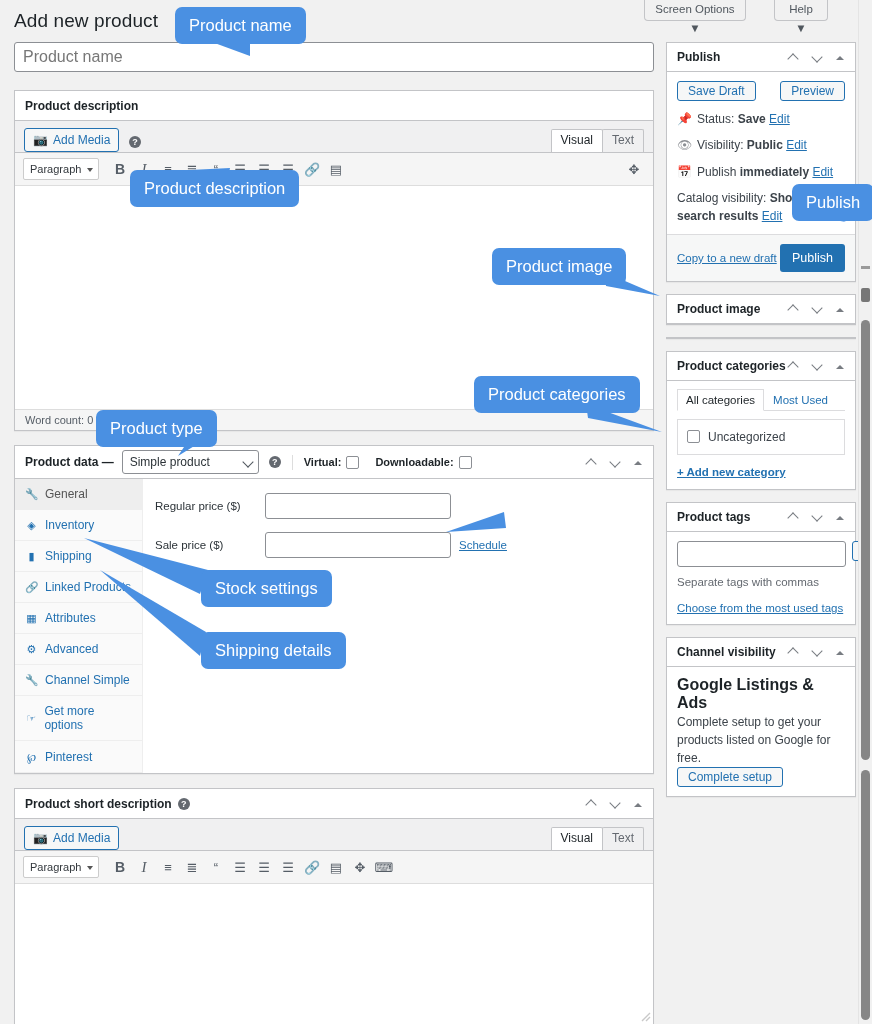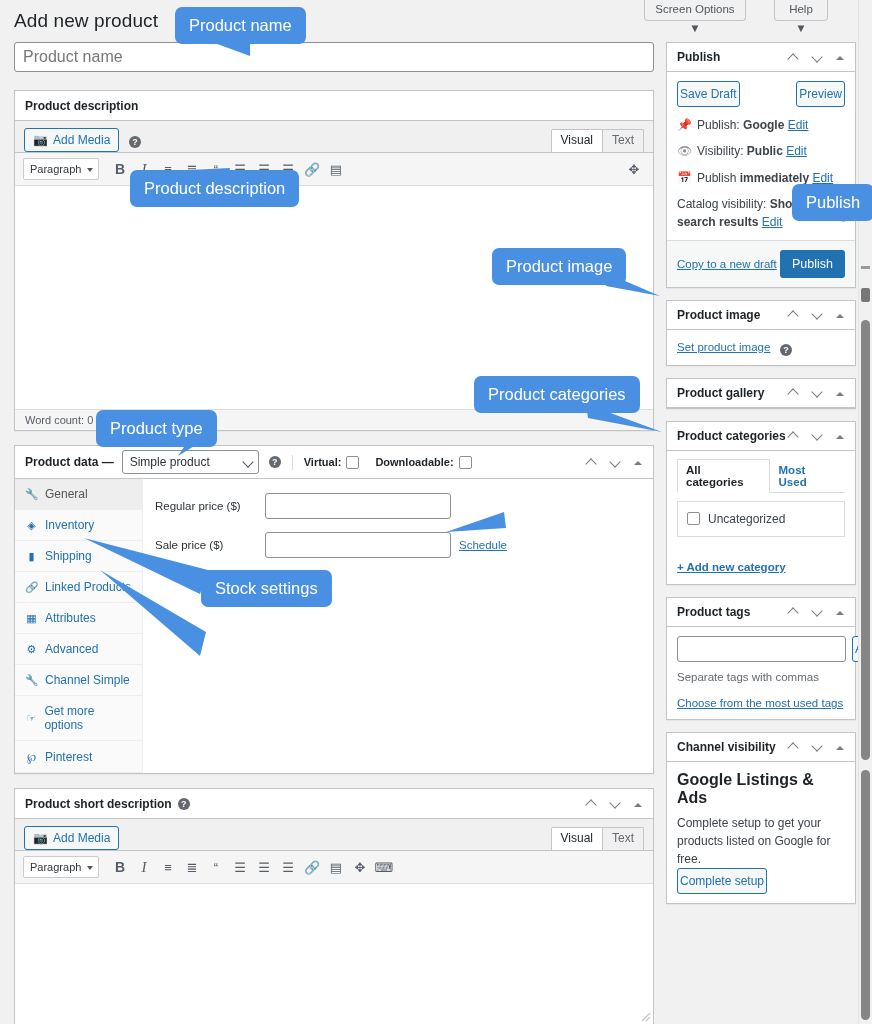--- a/index.html
+++ b/index.html
@@ -179,39 +179,39 @@
   .side-box { background:#fff; border:1px solid #c3c4c7; box-shadow:0 1px 1px rgba(0,0,0,.04); margin-bottom:12px; }
   .side-header {
     display:flex; align-items:center; height:29px; padding:0 10px;
     border-bottom:1px solid #c3c4c7;
   }
   .side-title { font-size:12px; font-weight:bold; color:#1d2327; }
   .side-body { padding:9px 10px; }
 
   .btn {
     display:inline-flex; align-items:center; justify-content:center;
-    height:26px; padding:0 2px;
+    height:20px; padding:0 10px;
     background:#f6f7f7; border:1px solid #2271b1; border-radius:3px;
     color:#2271b1; font-size:12px;
   }
   .btn-primary {
     background:#2271b1; border-color:#2271b1; color:#fff;
     height:28px; padding:0 12px; font-size:12.5px;
     display:inline-flex; align-items:center; justify-content:center; border-radius:3px;
   }
   .pub-row { display:flex; justify-content:space-between; margin-bottom:10px; }
   .pub-line { display:flex; align-items:flex-start; gap:6px; font-size:12px; margin-bottom:9px; color:#3c434a; line-height:1.45; }
   .pub-ico { width:14px; flex:none; color:#8c8f94; font-size:12px; text-align:center; }
   .lnk { color:#2271b1; text-decoration:underline; }
   .pub-footer {
     border-top:1px solid #dcdcde; margin:2px -10px -9px; padding:9px 10px;
     display:flex; align-items:center; justify-content:space-between; background:#f6f7f7;
   }
 
-  .tax-tabs { display:flex; border-bottom:1px solid #dcdcde; margin-bottom:0;font-weight:bold; }
+  .tax-tabs { display:flex; border-bottom:1px solid #dcdcde; margin-bottom:0; }
   .tax-tab {
     font-size:11.5px; padding:4px 8px; color:#2271b1;
     border:1px solid transparent; border-bottom:none; margin-bottom:-1px;
   }
   .tax-tab.active {
     background:#fff; border-color:#dcdcde; color:#1d2327; border-bottom:1px solid #fff;
   }
   .cat-list {
     border:1px solid #dcdcde; background:#fff; height:36px;
     margin-top:8px; padding:8px 9px; display:flex; align-items:center; gap:8px; font-size:12px;
@@ -441,22 +441,22 @@
           <span class="tri"></span>
         </span>
       </div>
       <div class="side-body">
         <div class="pub-row">
           <span class="btn">Save Draft</span>
           <span class="btn">Preview</span>
         </div>
         <div class="pub-line">
           <span class="pub-ico">📌</span>
-          <span><span>Publish:</span>
-          <b>Google</b>
+          <span><span>Status:</span>
+          <b>Save</b>
           <span class="lnk">Edit</span></span>
         </div>
         <div class="pub-line">
           <span class="pub-ico">👁</span>
           <span><span>Visibility:</span>
           <b>Public</b>
           <span class="lnk">Edit</span></span>
         </div>
         <div class="pub-line">
           <span class="pub-ico">📅</span>
@@ -478,56 +478,44 @@
 
     <div class="side-box">
       <div class="side-header">
         <span class="side-title">Product image</span>
         <span class="hdr-actions">
           <span class="chev"></span>
           <span class="chev down"></span>
           <span class="tri"></span>
         </span>
       </div>
-      <div class="side-body">
-        <span class="lnk" style="font-size:11.5px">Set product image</span>
-        <span class="help-dot">?</span>
-      </div>
     </div>
 
     <div class="side-box">
-      <div class="side-header">
-        <span class="side-title">Product gallery</span>
-        <span class="hdr-actions">
-          <span class="chev"></span>
-          <span class="chev down"></span>
-          <span class="tri"></span>
-        </span>
-      </div>
     </div>
 
     <div class="side-box">
       <div class="side-header">
         <span class="side-title">Product categories</span>
         <span class="hdr-actions">
           <span class="chev"></span>
           <span class="chev down"></span>
           <span class="tri"></span>
         </span>
       </div>
       <div class="side-body" style="padding:8px 10px 10px">
         <div class="tax-tabs">
           <div class="tax-tab active">All categories</div>
           <div class="tax-tab">Most Used</div>
         </div>
         <div class="cat-list">
           <span class="cbox"></span>
           <span>Uncategorized</span>
         </div>
-        <div style="margin-top:22px">
+        <div style="margin-top:9px">
           <span class="lnk" style="font-size:11.5px;font-weight:bold">+ Add new category</span>
         </div>
       </div>
     </div>
 
     <div class="side-box">
       <div class="side-header">
         <span class="side-title">Product tags</span>
         <span class="hdr-actions">
           <span class="chev"></span>
@@ -551,21 +539,21 @@
       <div class="side-header">
         <span class="side-title">Channel visibility</span>
         <span class="hdr-actions">
           <span class="chev"></span>
           <span class="chev down"></span>
           <span class="tri"></span>
         </span>
       </div>
       <div class="side-body">
         <div style="font-size:16px;font-weight:bold;color:#1d2327">Google Listings &amp; Ads</div>
-        <div style="font-size:12px;line-height:1.5;margin-top:7px;color:#3c434a">Complete setup to get your products listed on Google for free.</div>
+        <div style="font-size:12px;line-height:1.5;margin-top:1px;color:#3c434a">Complete setup to get your products listed on Google for free.</div>
         <div style="">
           <span class="btn">Complete setup</span>
         </div>
       </div>
     </div>
   </div>
 
   <div class="vscroll-track">
     <div class="vscroll-tick"></div>
     <div class="vscroll-nub"></div>
@@ -587,14 +575,15 @@
     </svg>
   </div>
 
   <div class="callout" style="left:175px;top:7px;">Product name</div>
   <div class="callout" style="left:130px;top:170px;">Product description</div>
   <div class="callout" style="left:792px;top:184px;">Publish</div>
   <div class="callout" style="left:492px;top:248px;">Product image</div>
   <div class="callout" style="left:474px;top:376px;">Product categories</div>
   <div class="callout" style="left:96px;top:410px;">Product type</div>
   <div class="callout" style="left:201px;top:570px;">Stock settings</div>
+  <div class="callout" style="left:201px;top:632px;">Shipping details</div>
 
 </div>
 
 </body></html>

